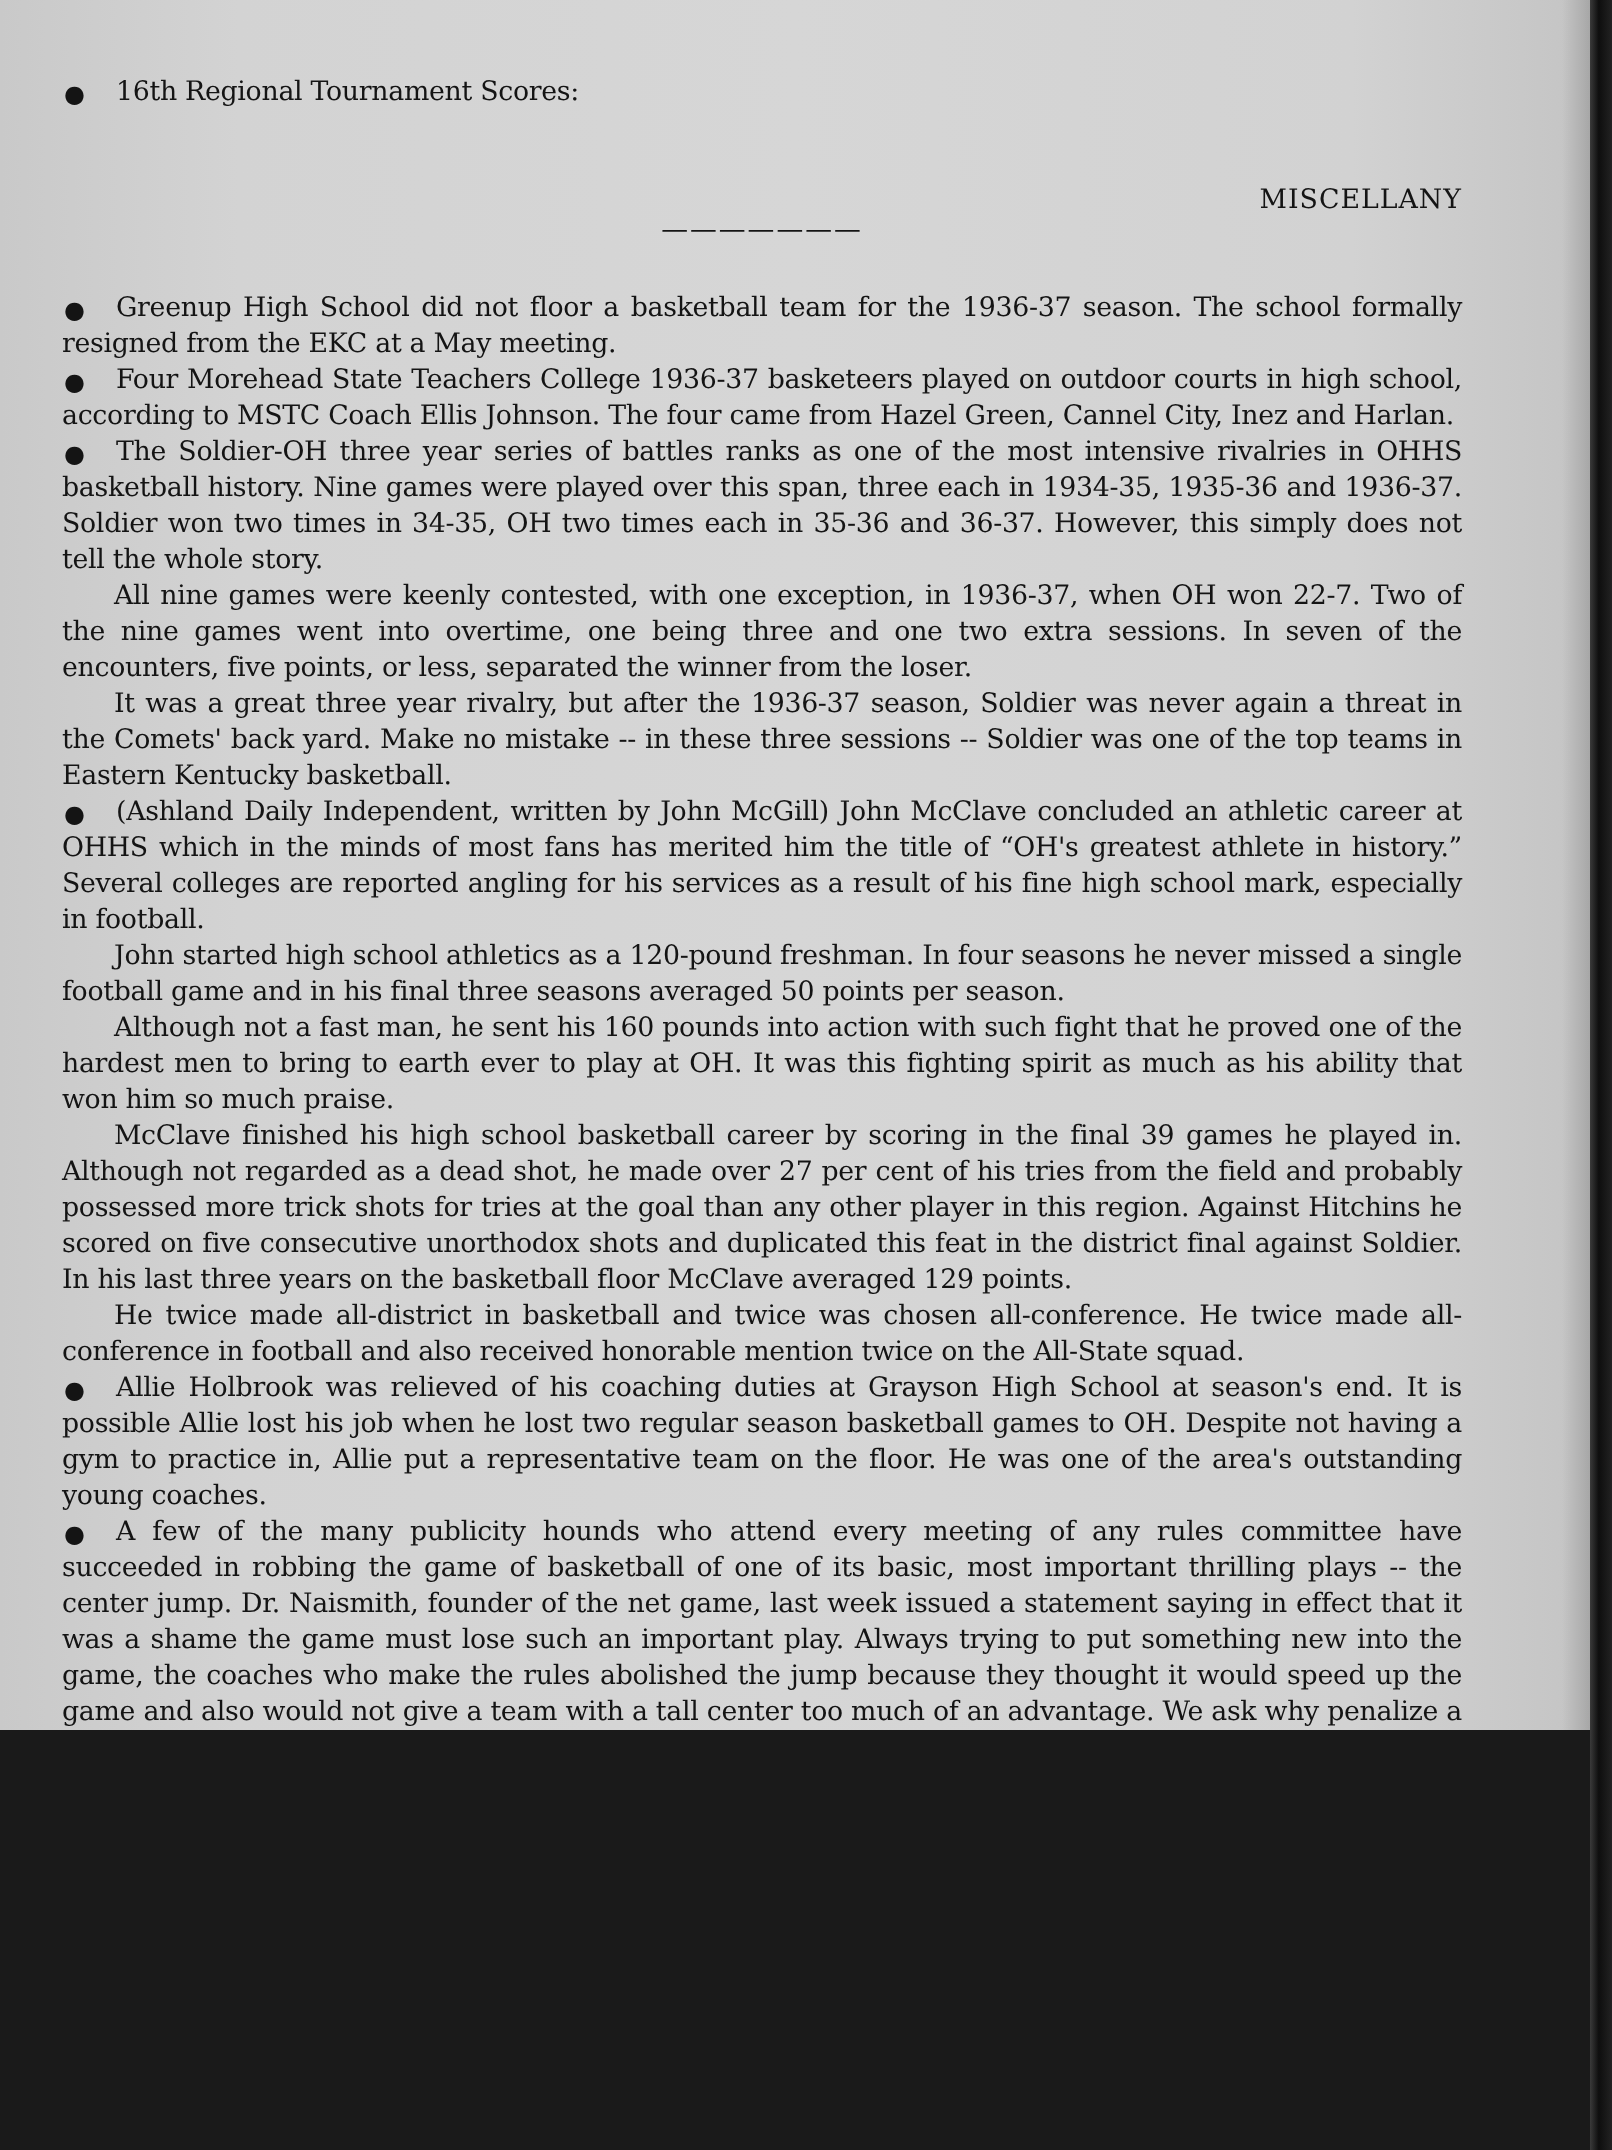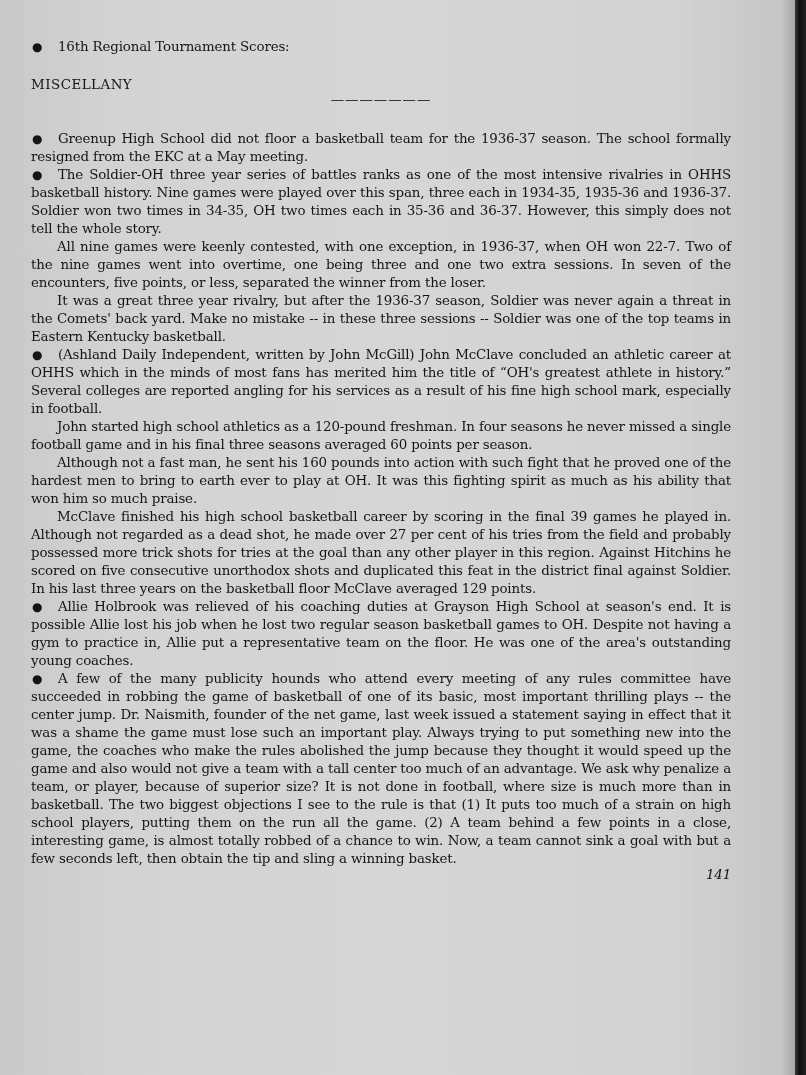--- a/index.html
+++ b/index.html
@@ -11,21 +11,21 @@
       height: 1075px;
       overflow: hidden;
       background: #1a1a1a;
       position: relative;
     }
     .page {
       position: absolute;
       left: 0;
       top: 0;
       width: 795px;
-      height: 1075px;
+      height: 865px;
       background: linear-gradient(90deg, #c9c9c9 0%, #d3d3d3 15%, #d6d6d6 50%, #d2d2d2 85%, #c4c4c4 100%);
       overflow: hidden;
     }
     .page::after {
       content: "";
       position: absolute;
       right: 0; top: 0;
       width: 14px; height: 100%;
       background: linear-gradient(90deg, rgba(0,0,0,0) 0%, rgba(0,0,0,0.15) 100%);
     }
@@ -63,22 +63,22 @@
       text-indent: 0;
       padding-left: 1px;
     }
     .indent {
       text-indent: 26px;
     }
     .scores-block {
       margin-bottom: 0;
     }
     .section-heading {
-      text-align: left;
-      margin-top: 20px;
+      text-align: right;
+      margin-top: 36px;
       margin-left: 0;
       width: 700px;
       letter-spacing: 0.5px;
     }
     .section-rule {
       text-align: center;
       width: 700px;
       letter-spacing: 1px;
       line-height: 12px;
       margin-bottom: 24px;
@@ -102,30 +102,34 @@
       <span class="bullet">●</span><span>16th Regional Tournament Scores:</span>
     </p>
 
     <div class="section-heading">MISCELLANY</div>
     <div class="section-rule">———————</div>
 
     <p class="bullet-item">
       <span class="bullet">●</span><span>Greenup High School did not floor a basketball team for the 1936-37 season.  The school formally resigned from the EKC at a May meeting.</span>
     </p>
     <p class="bullet-item">
+      <span class="bullet">●</span><span>Four Morehead State Teachers College 1936-37 basketeers played on outdoor courts in high school, according to MSTC Coach Ellis Johnson.  The four came from Hazel Green, Cannel City, Inez and Harlan.</span>
+    </p>
+    <p class="bullet-item">
       <span class="bullet">●</span><span>The Soldier-OH three year series of battles ranks as one of the most intensive rivalries in OHHS basketball history.  Nine games were played over this span, three each in 1934-35, 1935-36 and 1936-37. Soldier won two times in 34-35, OH two times each in 35-36 and 36-37.  However, this simply does not tell the whole story.</span>
     </p>
     <p class="indent">All nine games were keenly contested, with one exception, in 1936-37, when OH won 22-7.  Two of the nine games went into overtime, one being three and one two extra sessions.  In seven of the encounters, five points, or less, separated the winner from the loser.</p>
     <p class="indent">It was a great three year rivalry, but after the 1936-37 season, Soldier was never again a threat in the Comets' back yard.  Make no mistake -- in these three sessions -- Soldier was one of the top teams in Eastern Kentucky basketball.</p>
     <p class="bullet-item">
       <span class="bullet">●</span><span>(Ashland Daily Independent, written by John McGill)  John McClave concluded an athletic career at OHHS which in the minds of most fans has merited him the title of “OH's greatest athlete in history.” Several colleges are reported angling for his services as a result of his fine high school mark, especially in football.</span>
     </p>
-    <p class="indent">John started high school athletics as a 120-pound freshman.  In four seasons he never missed a single football game and in his final three seasons averaged 60 points per season.</p>
+    <p class="indent">John started high school athletics as a 120-pound freshman.  In four seasons he never missed a single football game and in his final three seasons averaged 50 points per season.</p>
     <p class="indent">Although not a fast man, he sent his 160 pounds into action with such fight that he proved one of the hardest men to bring to earth ever to play at OH.  It was this fighting spirit as much as his ability that won him so much praise.</p>
     <p class="indent">McClave finished his high school basketball career by scoring in the final 39 games he played in. Although not regarded as a dead shot, he made over 27 per cent of his tries from the field and probably possessed more trick shots for tries at the goal than any other player in this region.  Against Hitchins he scored on five consecutive unorthodox shots and duplicated this feat in the district final against Soldier.  In his last three years on the basketball floor McClave averaged 129 points.</p>
+    <p class="indent">He twice made all-district in basketball and twice was chosen all-conference.  He twice made all-conference in football and also received honorable mention twice on the All-State squad.</p>
     <p class="bullet-item">
       <span class="bullet">●</span><span>Allie Holbrook was relieved of his coaching duties at Grayson High School at season's end.  It is possible Allie lost his job when he lost two regular season basketball games to OH.  Despite not having a gym to practice in, Allie put a representative team on the floor.  He was one of the area's outstanding young coaches.</span>
     </p>
     <p class="bullet-item">
       <span class="bullet">●</span><span>A few of the many publicity hounds who attend every meeting of any rules committee have succeeded in robbing the game of basketball of one of its basic, most important thrilling plays -- the center jump.  Dr. Naismith, founder of the net game, last week issued a statement saying in effect that it was a shame the game must lose such an important play.  Always trying to put something new into the game, the coaches who make the rules abolished the jump because they thought it would speed up the game and also would not give a team with a tall center too much of an advantage.  We ask why penalize a team, or player, because of superior size?  It is not done in football, where size is much more than in basketball. The two biggest objections I see to the rule is that (1) It puts too much of a strain on high school players, putting them on the run all the game.  (2) A team behind a few points in a close, interesting game, is almost totally robbed of a chance to win.  Now, a team cannot sink a goal with but a few seconds left, then obtain the tip and sling a winning basket.</span>
     </p>
 
     <div class="page-number">141</div>
   </div>
 </div>

